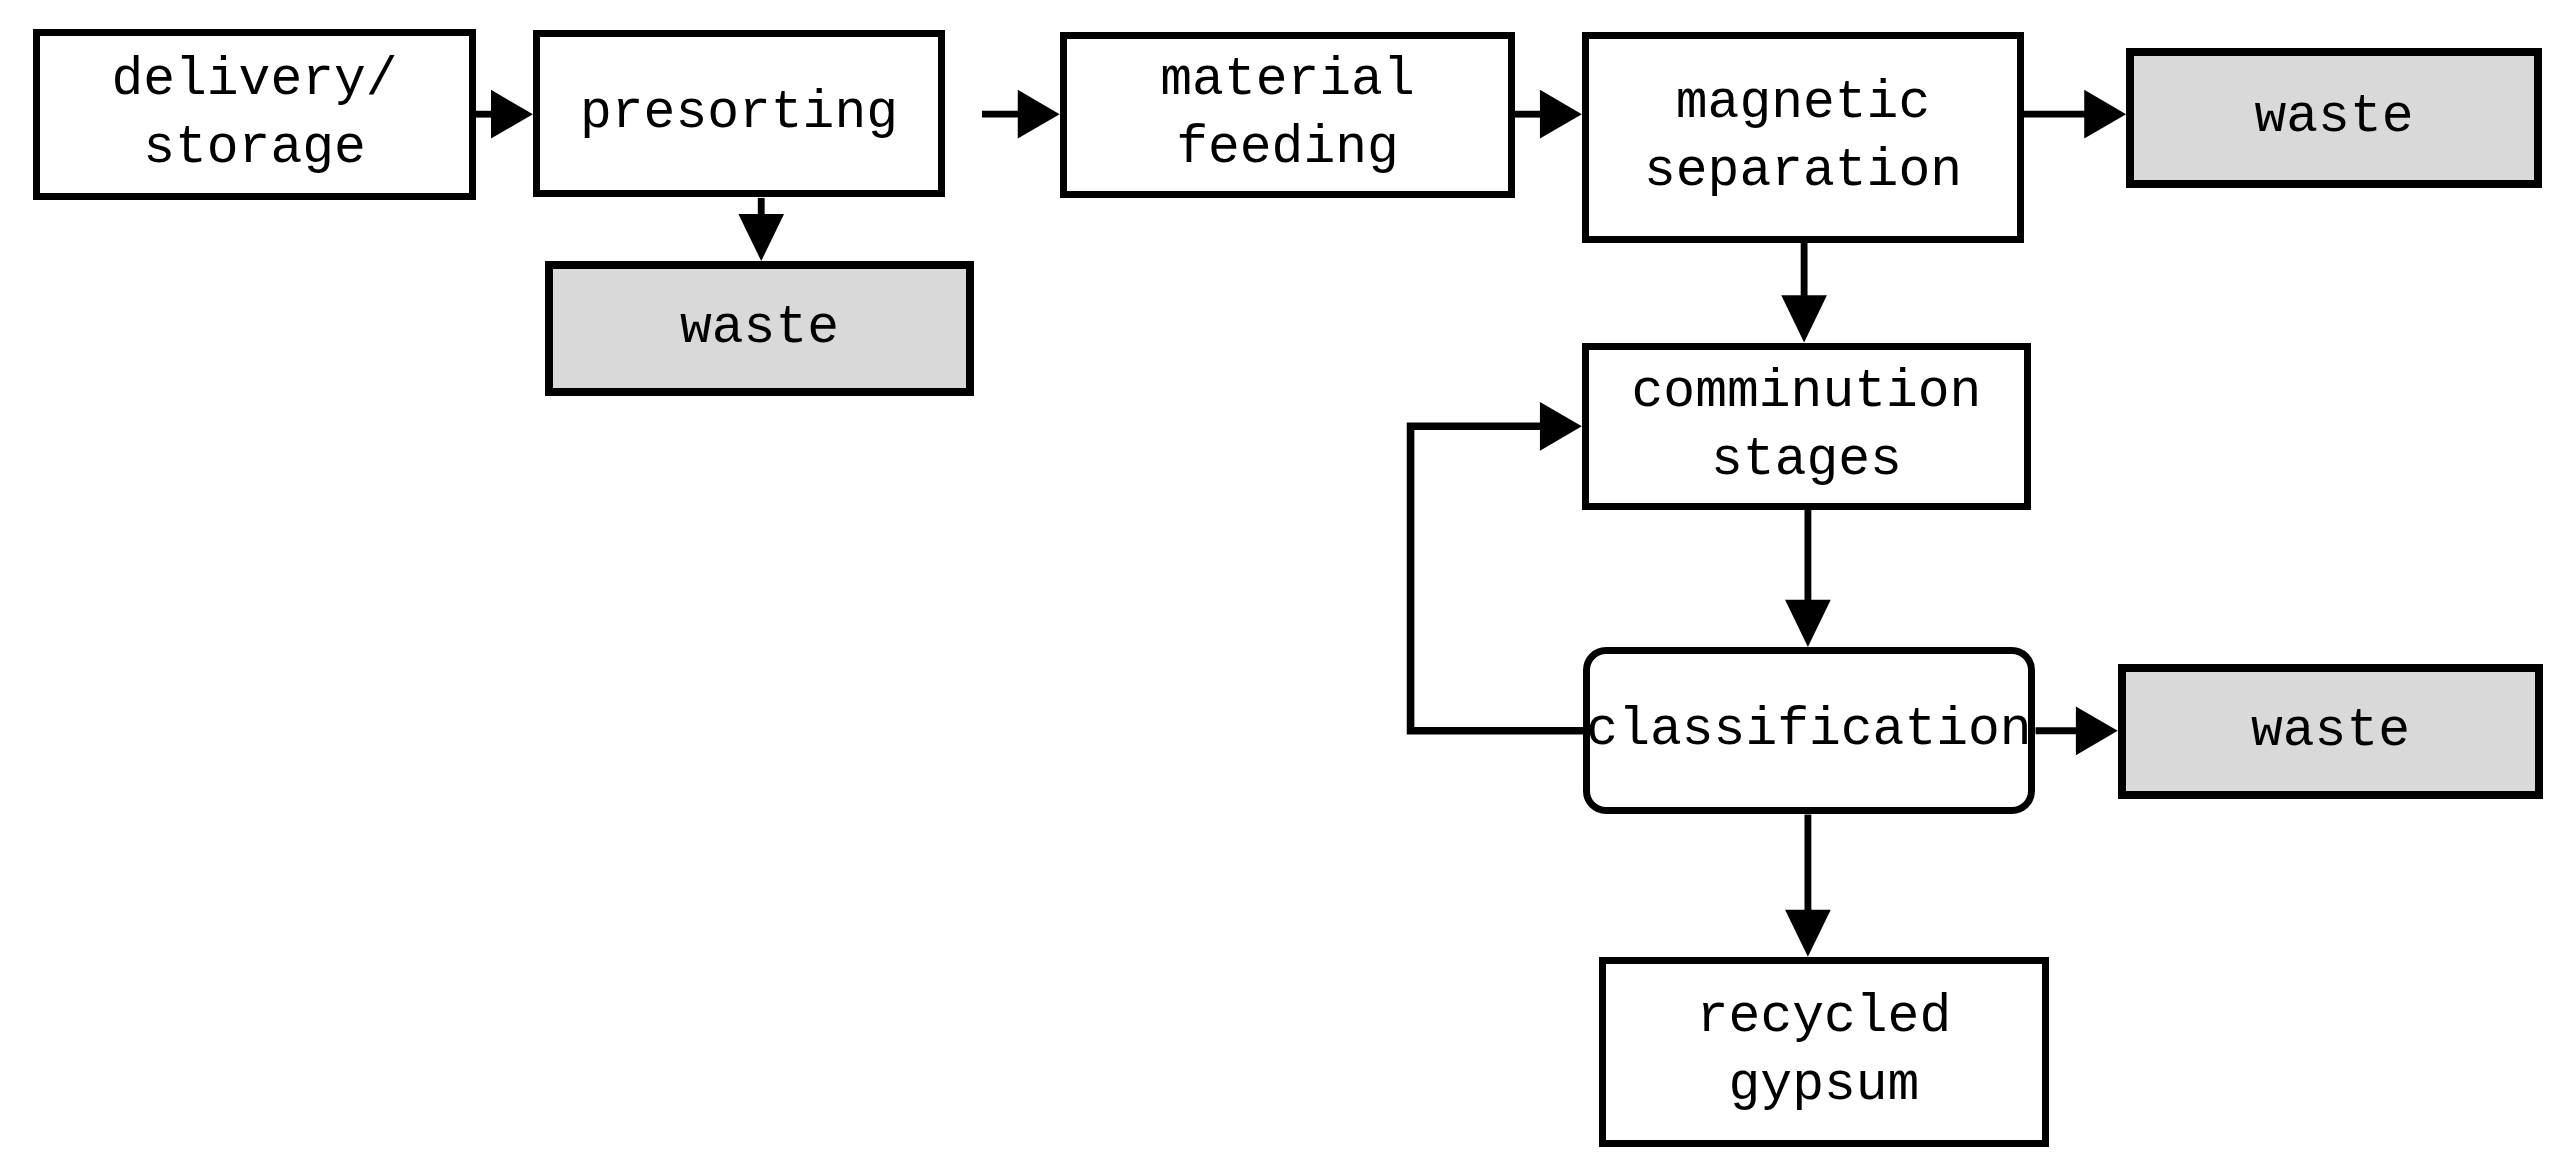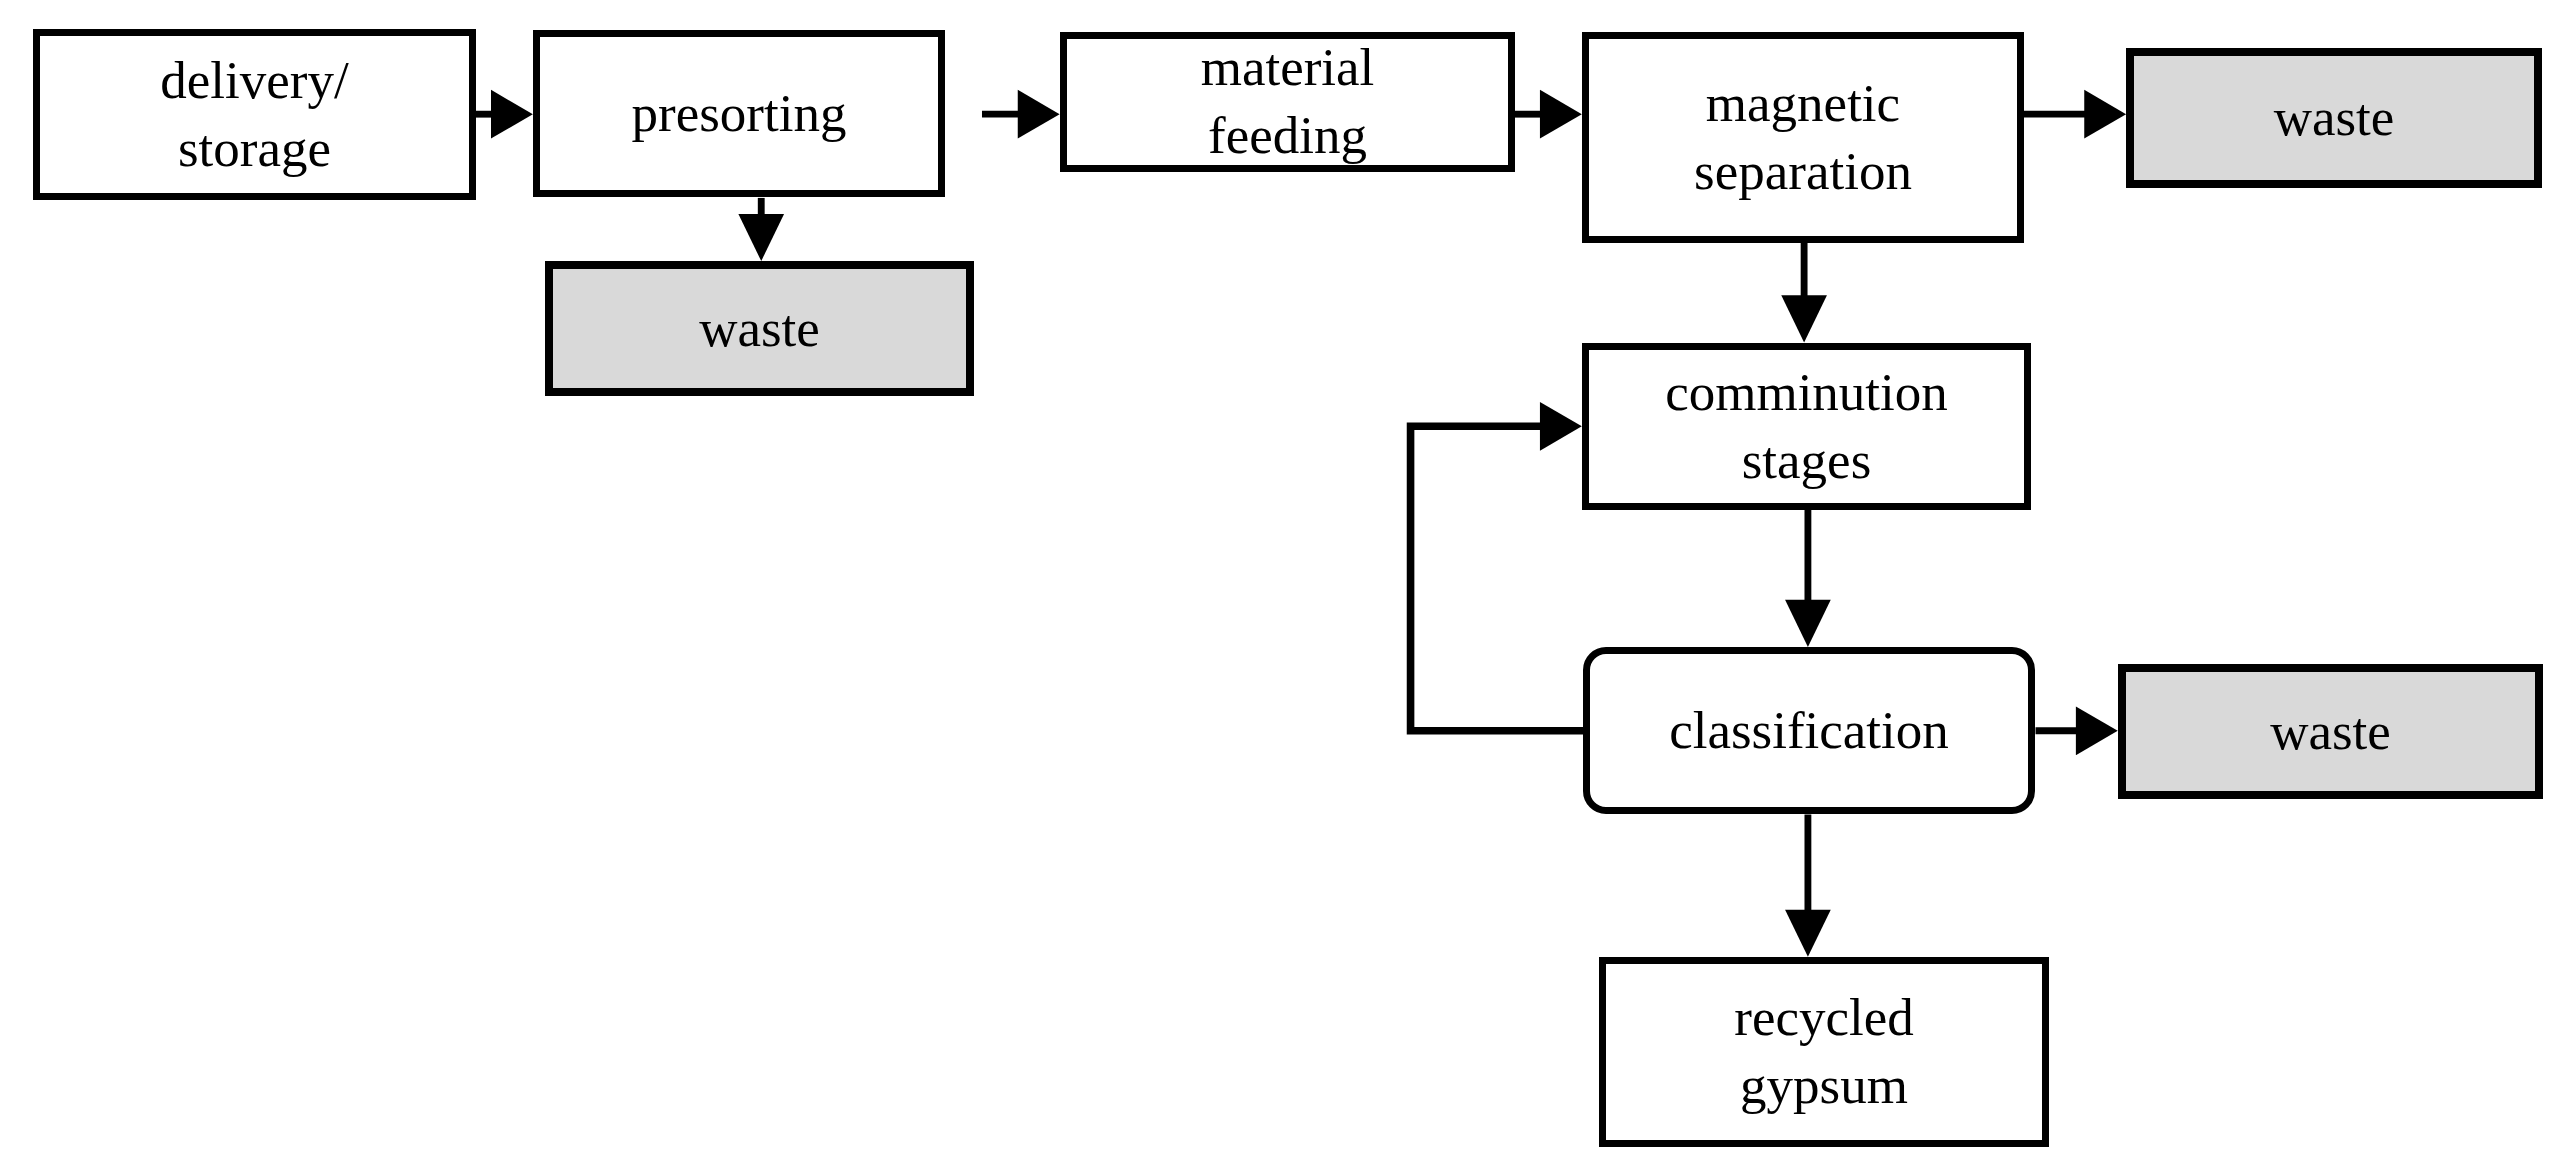--- a/index.html
+++ b/index.html
@@ -6,21 +6,21 @@
     margin: 0;
     padding: 0;
     background: #ffffff;
   }
   #canvas {
     position: relative;
     width: 2576px;
     height: 1170px;
     background: #ffffff;
     overflow: hidden;
-    font-family: Liberation Serif, serif;
+    font-family: Liberation Mono, monospace;
   }
   #connectors {
     position: absolute;
     left: 0; top: 0;
     width: 2576px;
     height: 1170px;
   }
   .node {
     position: absolute;
     box-sizing: border-box;
@@ -96,21 +96,21 @@
 
   <div class="node" style="left:33px; top:29px; width:443px; height:171px;">
     <span>delivery/
 storage</span>
   </div>
 
   <div class="node" style="left:533px; top:30px; width:412px; height:167px;">
     <span>presorting</span>
   </div>
 
-  <div class="node" style="left:1060px; top:32px; width:455px; height:140px;">
+  <div class="node" style="left:1060px; top:32px; width:455px; height:166px;">
     <span>material
 feeding</span>
   </div>
 
   <div class="node" style="left:1582px; top:32px; width:442px; height:211px;">
     <span>magnetic
 separation</span>
   </div>
 
   <div class="node waste" style="left:2126px; top:48px; width:416px; height:140px;">

